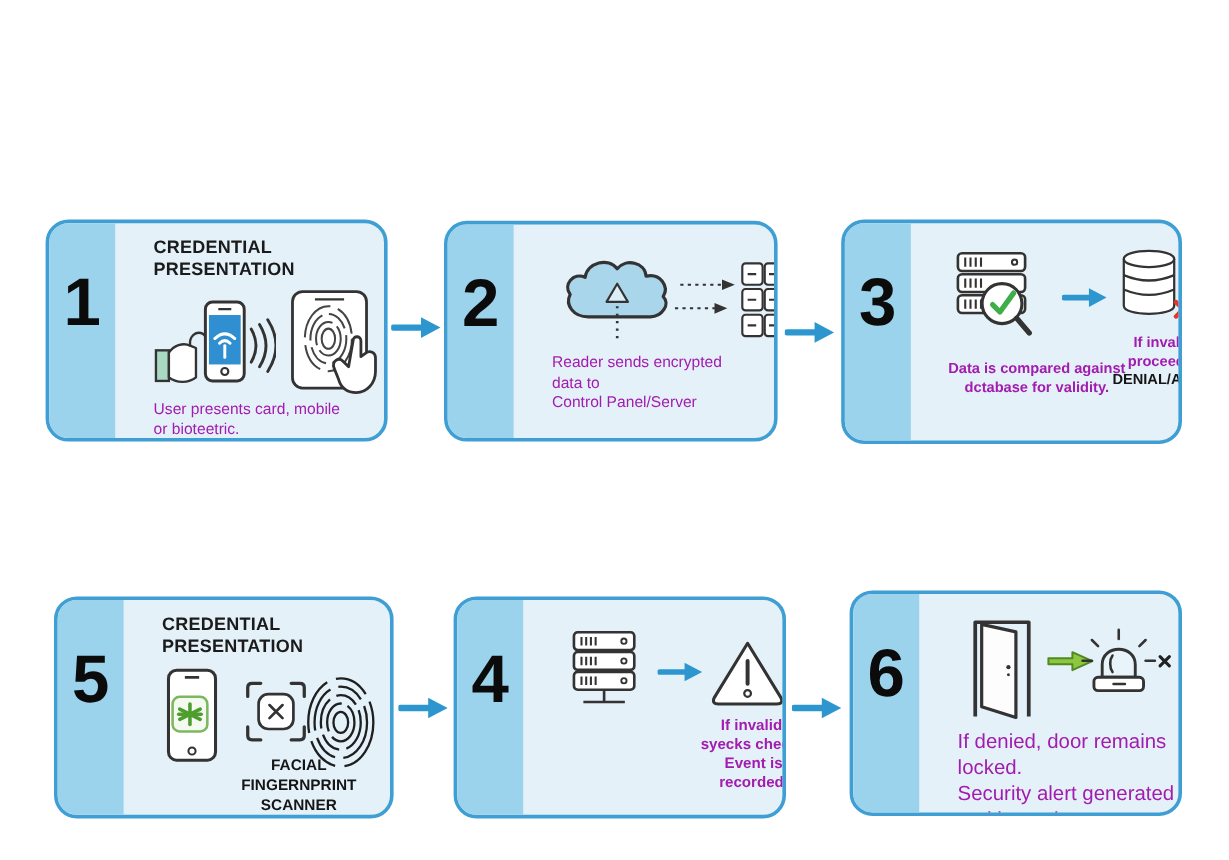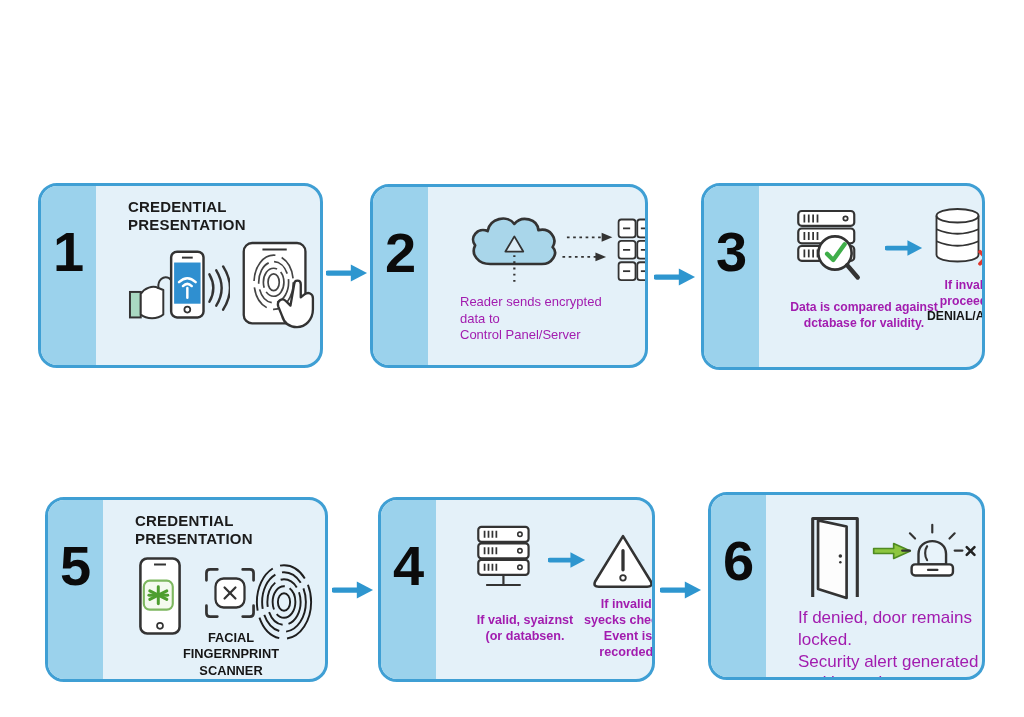--- a/index.html
+++ b/index.html
@@ -62,20 +62,22 @@
         <svg width="86" height="94" viewBox="0 0 92 100" style="margin-top:2px;">
           <rect x="4" y="4" width="66" height="86" rx="9" fill="#fff" stroke="#333" stroke-width="2.5"></rect>
           <line x1="24" y1="11" x2="50" y2="11" stroke="#333" stroke-width="2"></line>
           <ellipse cx="36" cy="46" rx="6" ry="9" fill="none" stroke="#444" stroke-width="1.8"></ellipse>
           <ellipse cx="36" cy="46" rx="11" ry="15" fill="none" stroke="#444" stroke-width="1.8" stroke-dasharray="30 5"></ellipse>
           <ellipse cx="36" cy="46" rx="16" ry="22" fill="none" stroke="#444" stroke-width="1.8" stroke-dasharray="26 6 20 6"></ellipse>
           <ellipse cx="36" cy="46" rx="21" ry="29" fill="none" stroke="#444" stroke-width="1.8" stroke-dasharray="40 7 26 7"></ellipse>
           <path d="M58,48 C58,43 65,43 65,48 L65,62 L69,59 C73,56 78,58 78,63 L78,75 C78,86 70,94 61,94 C52,94 47,89 45,82 L41,72 C39,66 45,62 49,66 L54,71 Z" fill="#fff" stroke="#333" stroke-width="2.5" stroke-linejoin="round"></path>
         </svg>
       </div>
+      <div class="cap">User presents card, mobile
+or bioteetric.</div>
     </div>
   </div>
 
   <div class="card" style="left:370px; top:184px; width:278px; height:184px;">
     <div class="panel">
       <div class="num">2</div>
     </div>
     <div class="content">
       <svg width="196" height="86" viewBox="0 0 220 96" style="margin-top:6px;">
         <g>
@@ -194,21 +196,21 @@
           <g stroke="#333" stroke-width="3" fill="none" stroke-linecap="round">
             <path d="M6,18 V10 Q6,6 10,6 H18"></path>
             <path d="M46,6 H54 Q58,6 58,10 V18"></path>
             <path d="M58,46 V54 Q58,58 54,58 H46"></path>
             <path d="M18,58 H10 Q6,58 6,54 V46"></path>
           </g>
           <rect x="16" y="16" width="32" height="32" rx="9" fill="#fff" stroke="#333" stroke-width="2.5"></rect>
           <line x1="26" y1="26" x2="38" y2="38" stroke="#333" stroke-width="2.5" stroke-linecap="round"></line>
           <line x1="38" y1="26" x2="26" y2="38" stroke="#333" stroke-width="2.5" stroke-linecap="round"></line>
         </svg>
-        <div class="cap cap-bold tc abs" style="left:26px; top:82px; width:140px; font-size:12.8px;">FACIAL
+        <div class="cap cap-bold tc abs" style="left:44px; top:82px; width:140px; font-size:12.8px;">FACIAL
 FINGERNPRINT
 SCANNER</div>
         <svg class="abs" style="right:0; top:10px;" width="70" height="88" viewBox="0 0 80 100">
           <ellipse cx="40" cy="50" rx="7" ry="10" fill="none" stroke="#1f1f1f" stroke-width="2.2"></ellipse>
           <ellipse cx="40" cy="50" rx="13" ry="18" fill="none" stroke="#1f1f1f" stroke-width="2.2" stroke-dasharray="34 6"></ellipse>
           <ellipse cx="40" cy="50" rx="19" ry="26" fill="none" stroke="#1f1f1f" stroke-width="2.2" stroke-dasharray="30 7 22 6"></ellipse>
           <ellipse cx="40" cy="50" rx="25" ry="34" fill="none" stroke="#1f1f1f" stroke-width="2.2" stroke-dasharray="44 8 26 7"></ellipse>
           <ellipse cx="40" cy="50" rx="31" ry="42" fill="none" stroke="#1f1f1f" stroke-width="2.2" stroke-dasharray="54 9 34 8"></ellipse>
         </svg>
       </div>
@@ -247,22 +249,20 @@
         </svg>
         <svg class="abs" style="left:80px; top:34px;" width="38" height="20" viewBox="0 0 44 22">
           <line x1="2" y1="11" x2="27" y2="11" stroke="#2e96cf" stroke-width="5.5" stroke-linecap="round"></line>
           <path d="M26,2 L43,11 L26,20 Z" fill="#2e96cf"></path>
         </svg>
         <svg class="abs" style="left:122px; top:14px;" width="66" height="62" viewBox="0 0 90 84">
           <path d="M45,8 L83,70 Q86,77 78,77 L12,77 Q4,77 7,70 Z" fill="#fff" stroke="#333" stroke-width="3.5" stroke-linejoin="round"></path>
           <line x1="45" y1="28" x2="45" y2="54" stroke="#333" stroke-width="4.5" stroke-linecap="round"></line>
           <circle cx="45" cy="65" r="3.8" fill="none" stroke="#333" stroke-width="2.5"></circle>
         </svg>
-        <div class="cap cap-sm tc abs" style="left:-8px; top:96px; width:130px; font-size:12.6px;">If valid, syaiznst
-(or databsen.</div>
         <div class="cap cap-sm tc abs" style="left:106px; top:80px; width:108px; font-size:12.6px;">If invalid,
 syecks cheess
 Event is recorded.</div>
       </div>
     </div>
   </div>
 
   <div class="card" style="left:708px; top:492px; width:277px; height:188px;">
     <div class="panel">
       <div class="num">6</div>

